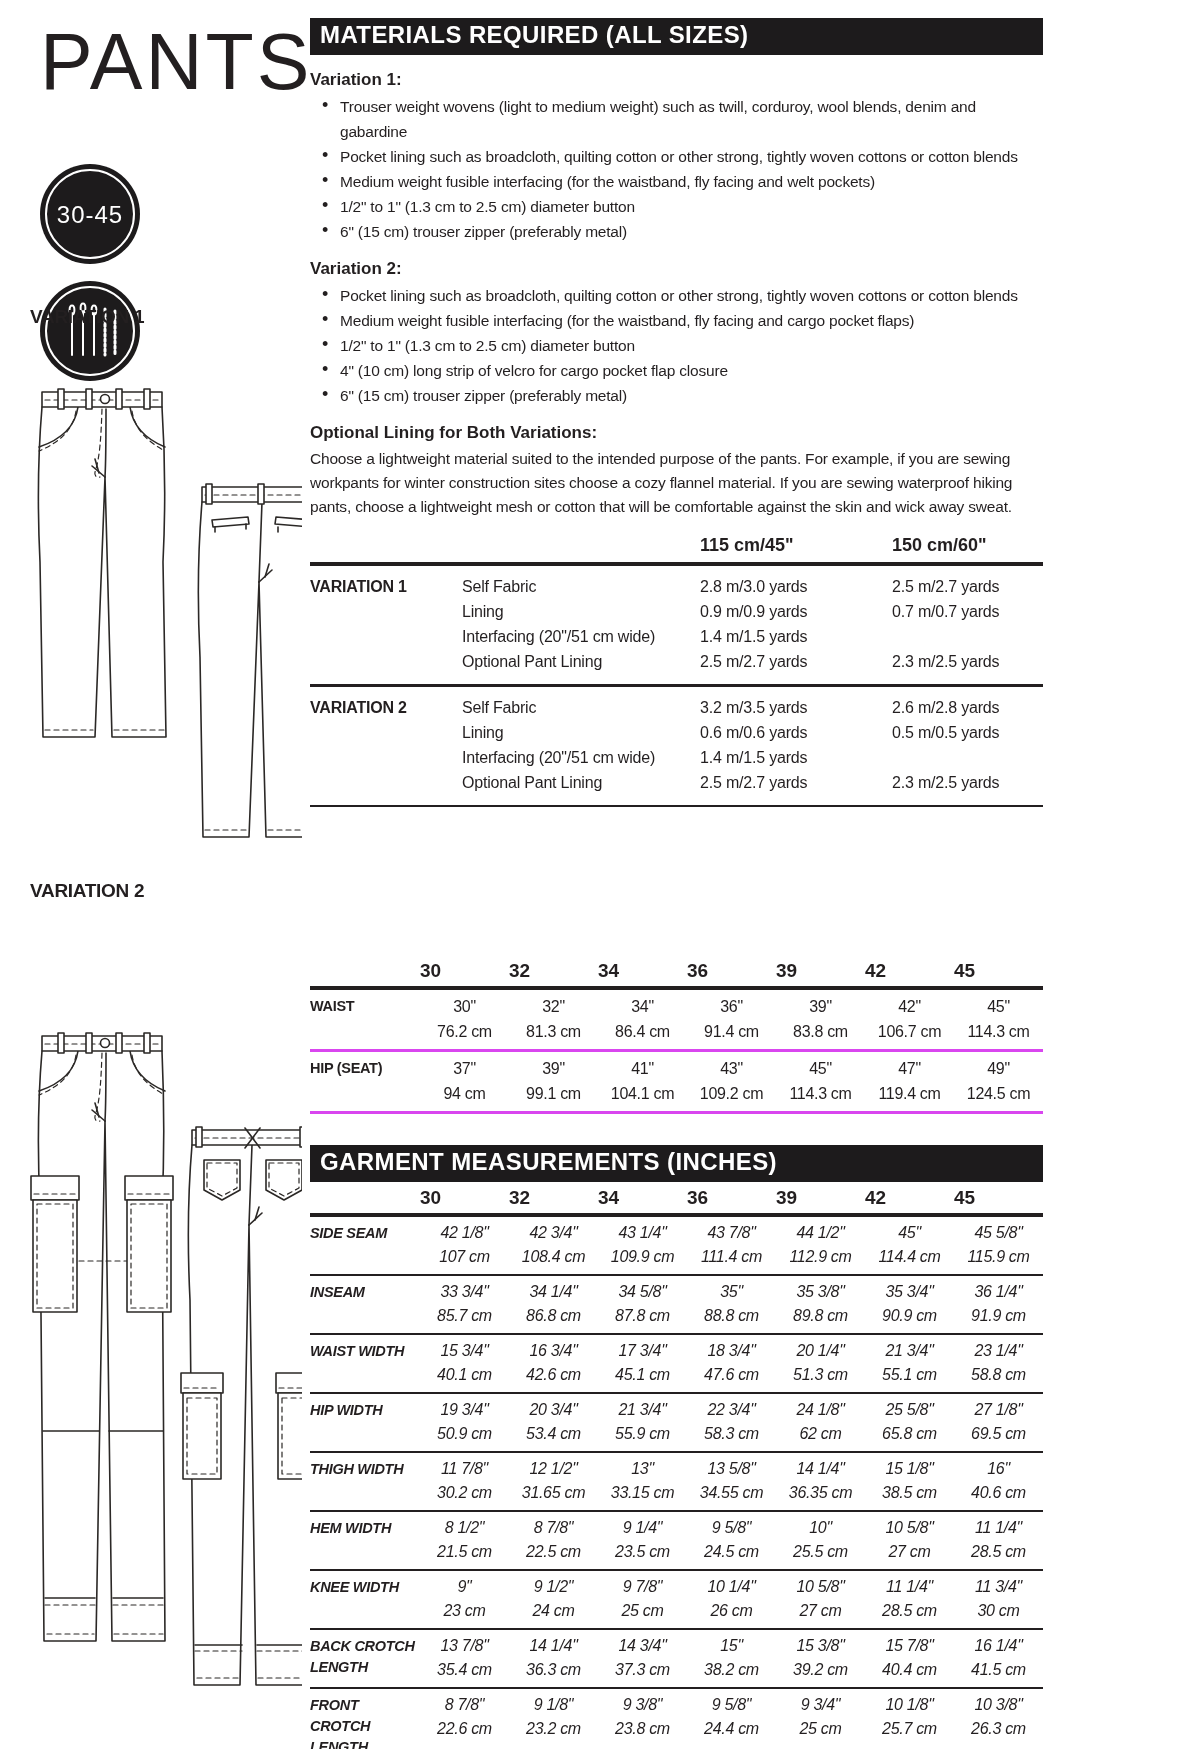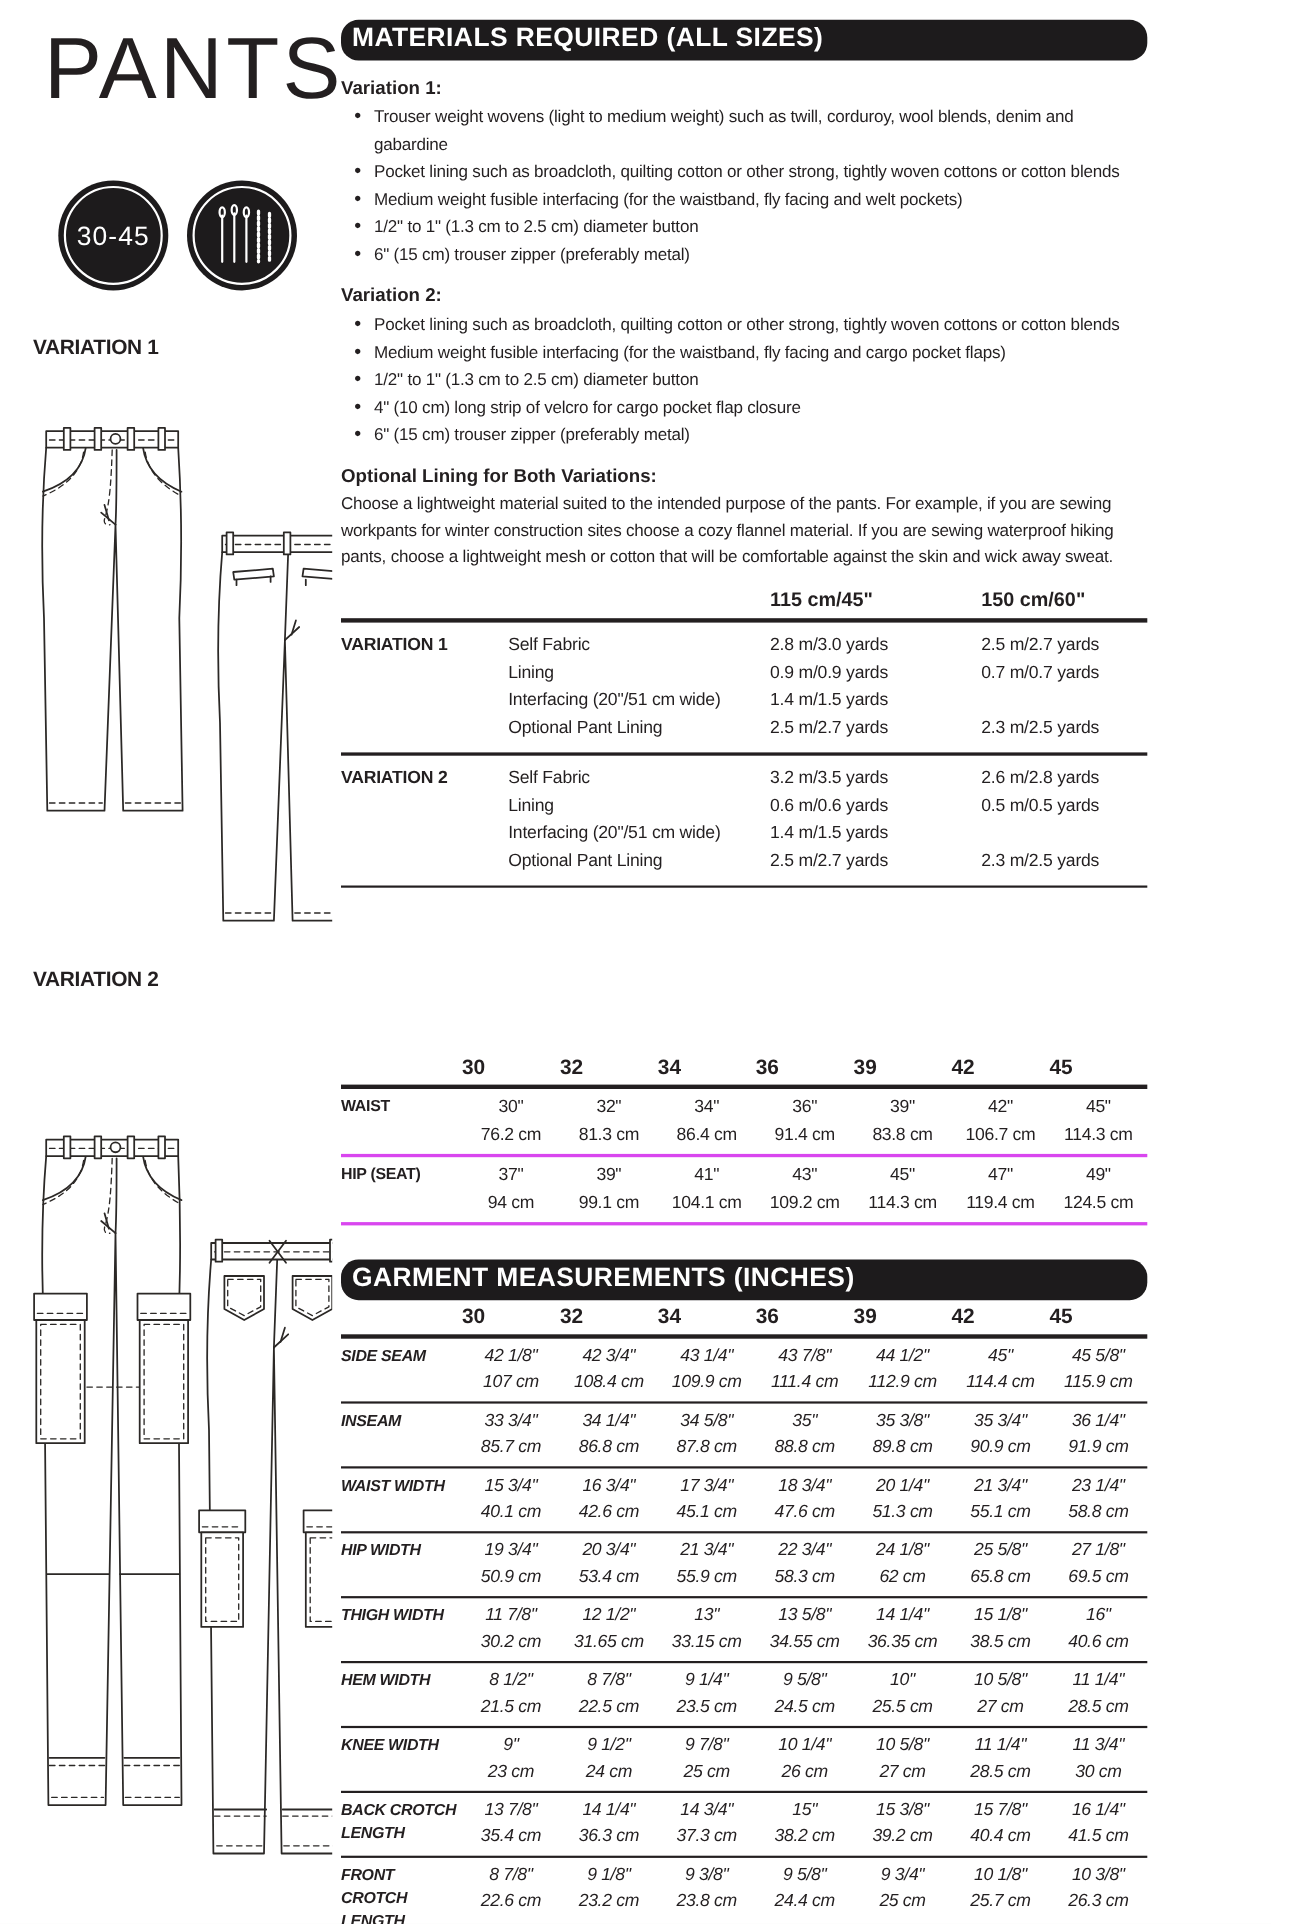--- a/index.html
+++ b/index.html
@@ -2,35 +2,35 @@
 <html><head>
 <meta charset="utf-8">
 <style>
   html,body{margin:0;padding:0;background:#e8e8e8;}
   .page{position:relative;width:1195px;height:1749px;background:#fff;color:#231f20;
         font-family:"Liberation Sans",sans-serif;overflow:hidden;margin:0 auto;}
   
   .brand{position:absolute;left:40px;top:20px;line-height:1;}
   .brand .l1{font-size:44px;font-weight:400;letter-spacing:12px;}
   .brand .l2{font-size:79px;font-weight:400;letter-spacing:3px;margin-top:2px;}
-  .badges{position:absolute;left:51px;top:162px;display:flex;gap:13px;}
+  .badges{position:absolute;left:38px;top:162px;display:flex;gap:13px;flex-direction:column;}
   .var-label{position:absolute;font-size:19px;font-weight:700;letter-spacing:-0.3px;}
   .v1{left:30px;top:306px;} .v2{left:30px;top:880px;}
   .draw{position:absolute;left:30px;}
   .d1{top:332px;} .d2{top:918px;}
   .ln path,.ln rect,.ln line,.ln circle{stroke:#2b2826;stroke-width:1.6;fill:none;
       stroke-linecap:round;stroke-linejoin:round;}
   .ln .fw{fill:#fff;}
   .ln .dsh{stroke-dasharray:5 4;stroke-width:1.2;}
   
   .rcol{position:absolute;left:310px;top:0;width:733px;}
   .block{position:absolute;left:0;width:733px;}
   .bA{top:18px;} .bB{top:955px;} .bC{top:1145px;}
   .bar{background:#1d1b1c;color:#fff;font-weight:700;font-size:24px;letter-spacing:0.4px;
-       padding:3px 10px 6px;border-radius:16px;}
+       padding:3px 10px 6px;}
   .subhead{font-weight:700;font-size:17px;margin:15px 0 4px;}
   ul.blist{list-style:none;margin:0;padding:0;}
   ul.blist li{position:relative;padding-left:30px;font-size:15.5px;line-height:25px;letter-spacing:-0.2px;}
   ul.blist li::before{content:"\2022";position:absolute;left:12px;top:-1px;font-size:18px;}
   .para{font-size:15.5px;line-height:24px;letter-spacing:-0.2px;margin-top:4px;}
   
   .ytable{margin-top:14px;}
   .ytable-head,.ytable-group{display:grid;grid-template-columns:152px 238px 192px 151px;}
   .ytable-head{border-bottom:4px solid #231f20;}
   .yhead{font-weight:700;font-size:18px;padding:2px 0 6px;}

